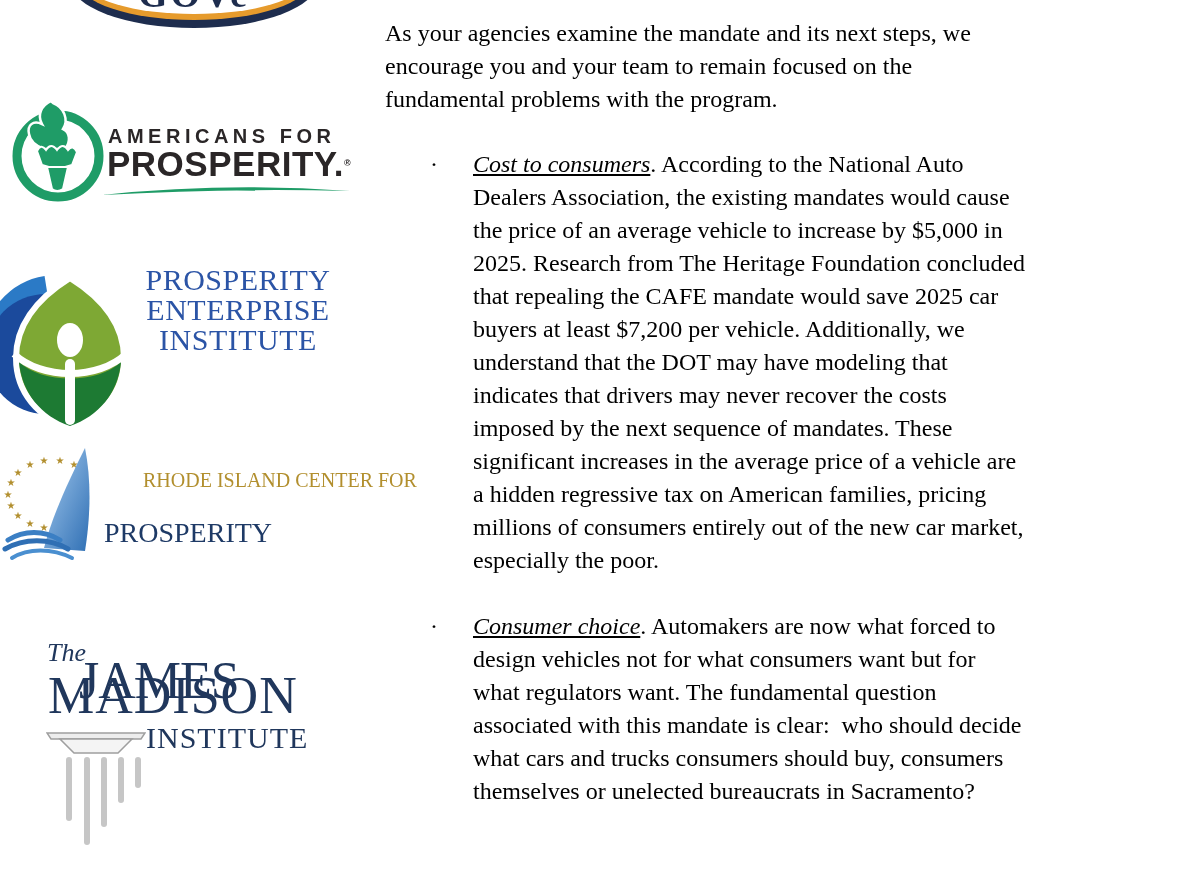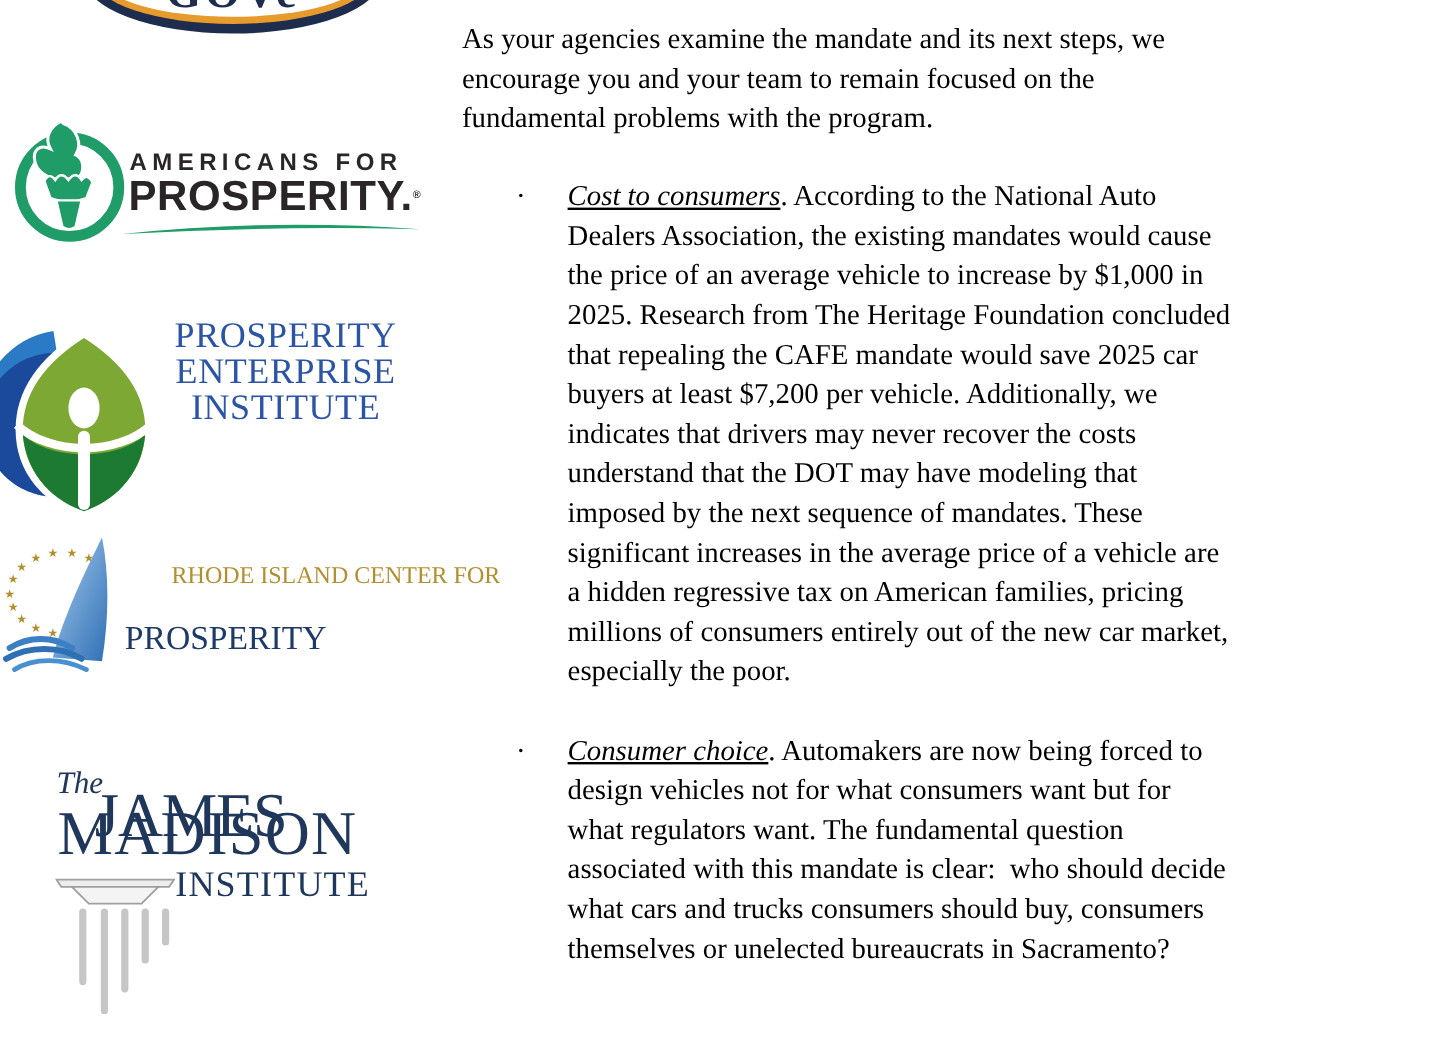--- a/index.html
+++ b/index.html
@@ -152,36 +152,36 @@
     <div class="intro">
       <div class="line">As your agencies examine the mandate and its next steps, we</div>
       <div class="line">encourage you and your team to remain focused on the</div>
       <div class="line">fundamental problems with the program.</div>
     </div>
 
     <div class="bullet bullet-1">
       <span class="marker">·</span>
       <div class="line"><span class="lead">Cost to consumers</span><span>. According to the National Auto</span></div>
       <div class="line">Dealers Association, the existing mandates would cause</div>
-      <div class="line">the price of an average vehicle to increase by $1,000 in</div>
+      <div class="line">the price of an average vehicle to increase by $5,000 in</div>
       <div class="line">2025. Research from The Heritage Foundation concluded</div>
       <div class="line">that repealing the CAFE mandate would save 2025 car</div>
       <div class="line">buyers at least $7,200 per vehicle. Additionally, we</div>
+      <div class="line">understand that the DOT may have modeling that</div>
       <div class="line">indicates that drivers may never recover the costs</div>
-      <div class="line">understand that the DOT may have modeling that</div>
       <div class="line">imposed by the next sequence of mandates. These</div>
       <div class="line">significant increases in the average price of a vehicle are</div>
       <div class="line">a hidden regressive tax on American families, pricing</div>
       <div class="line">millions of consumers entirely out of the new car market,</div>
       <div class="line">especially the poor.</div>
     </div>
 
     <div class="bullet bullet-2">
       <span class="marker">·</span>
-      <div class="line"><span class="lead">Consumer choice</span><span>. Automakers are now being forced to</span></div>
+      <div class="line"><span class="lead">Consumer choice</span><span>. Automakers are now what forced to</span></div>
       <div class="line">design vehicles not for what consumers want but for</div>
       <div class="line">what regulators want. The fundamental question</div>
       <div class="line">associated with this mandate is clear:  who should decide</div>
       <div class="line">what cars and trucks consumers should buy, consumers</div>
       <div class="line">themselves or unelected bureaucrats in Sacramento?</div>
     </div>
   </div>
 
 </div>
 

